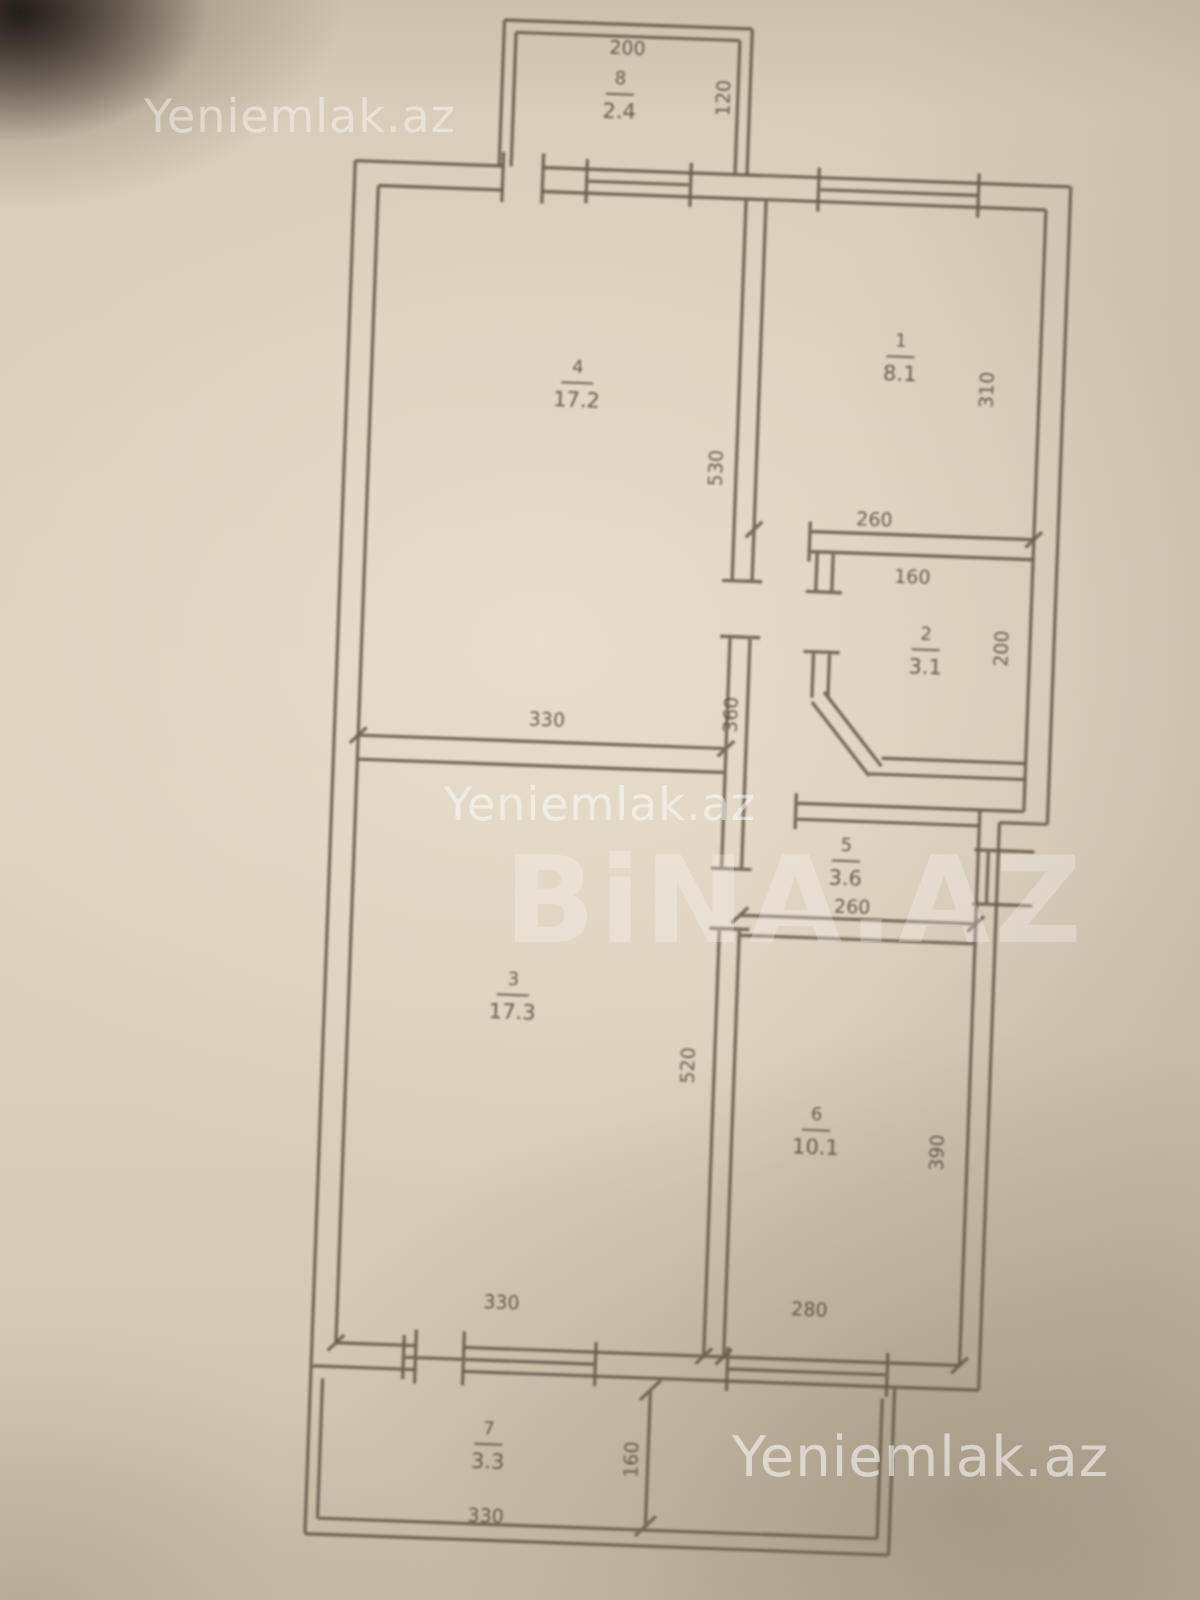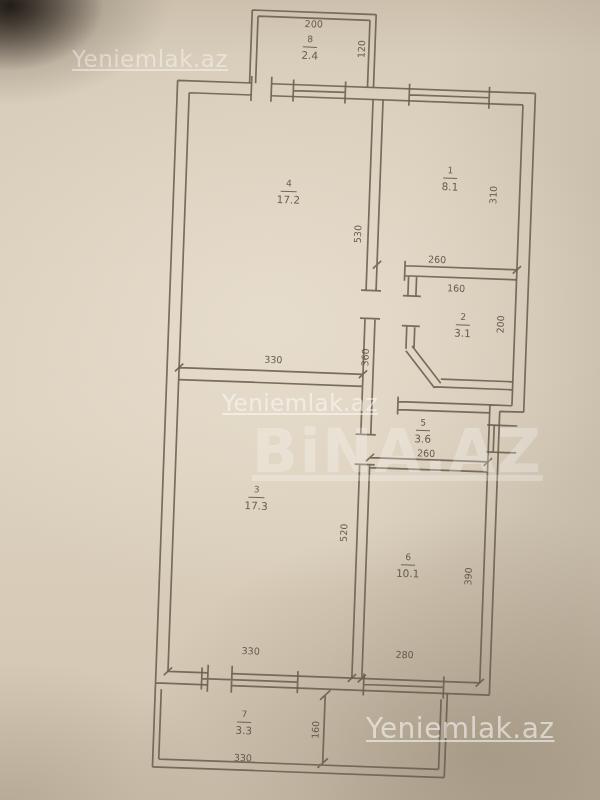--- a/index.html
+++ b/index.html
@@ -15,21 +15,21 @@
       linear-gradient(100deg, rgba(255,255,255,0) 60%, rgba(108,96,80,.17) 92%),
       linear-gradient(180deg, #cdc1ae 0%, #d8ccba 7%, #ddd2c0 52%, #d5c9b5 86%, #cdc1ad 100%);
   }
   svg.plan{position:absolute;left:0;top:0;filter:blur(0.42px);}
   .wl{stroke:#6a5d4e;stroke-width:1.7;fill:none;opacity:.88;}
   .fl{stroke:#5d5244;stroke-width:1;fill:none;opacity:.85;}
   text{fill:#584e41;opacity:.88;text-anchor:middle;}
   .dim{font-size:9.5px;}
   .rnum{font-size:9px;}
   .rarea{font-size:10.5px;}
-  .wm{position:absolute;color:#fff;white-space:nowrap;pointer-events:none;text-decoration:underline;}
+  .wm{position:absolute;color:#fff;white-space:nowrap;pointer-events:none;}
   .wm-small{font-size:23px;opacity:.42;letter-spacing:.5px;}
   .wm-mid{font-size:23px;opacity:.5;letter-spacing:.5px;}
   .wm-big{font-size:60px;font-weight:bold;opacity:.26;letter-spacing:2px;}
   .wm-br{font-size:28px;opacity:.55;letter-spacing:.5px;}
 </style>
 </head>
 <body>
 
 <div id="photo">
 

